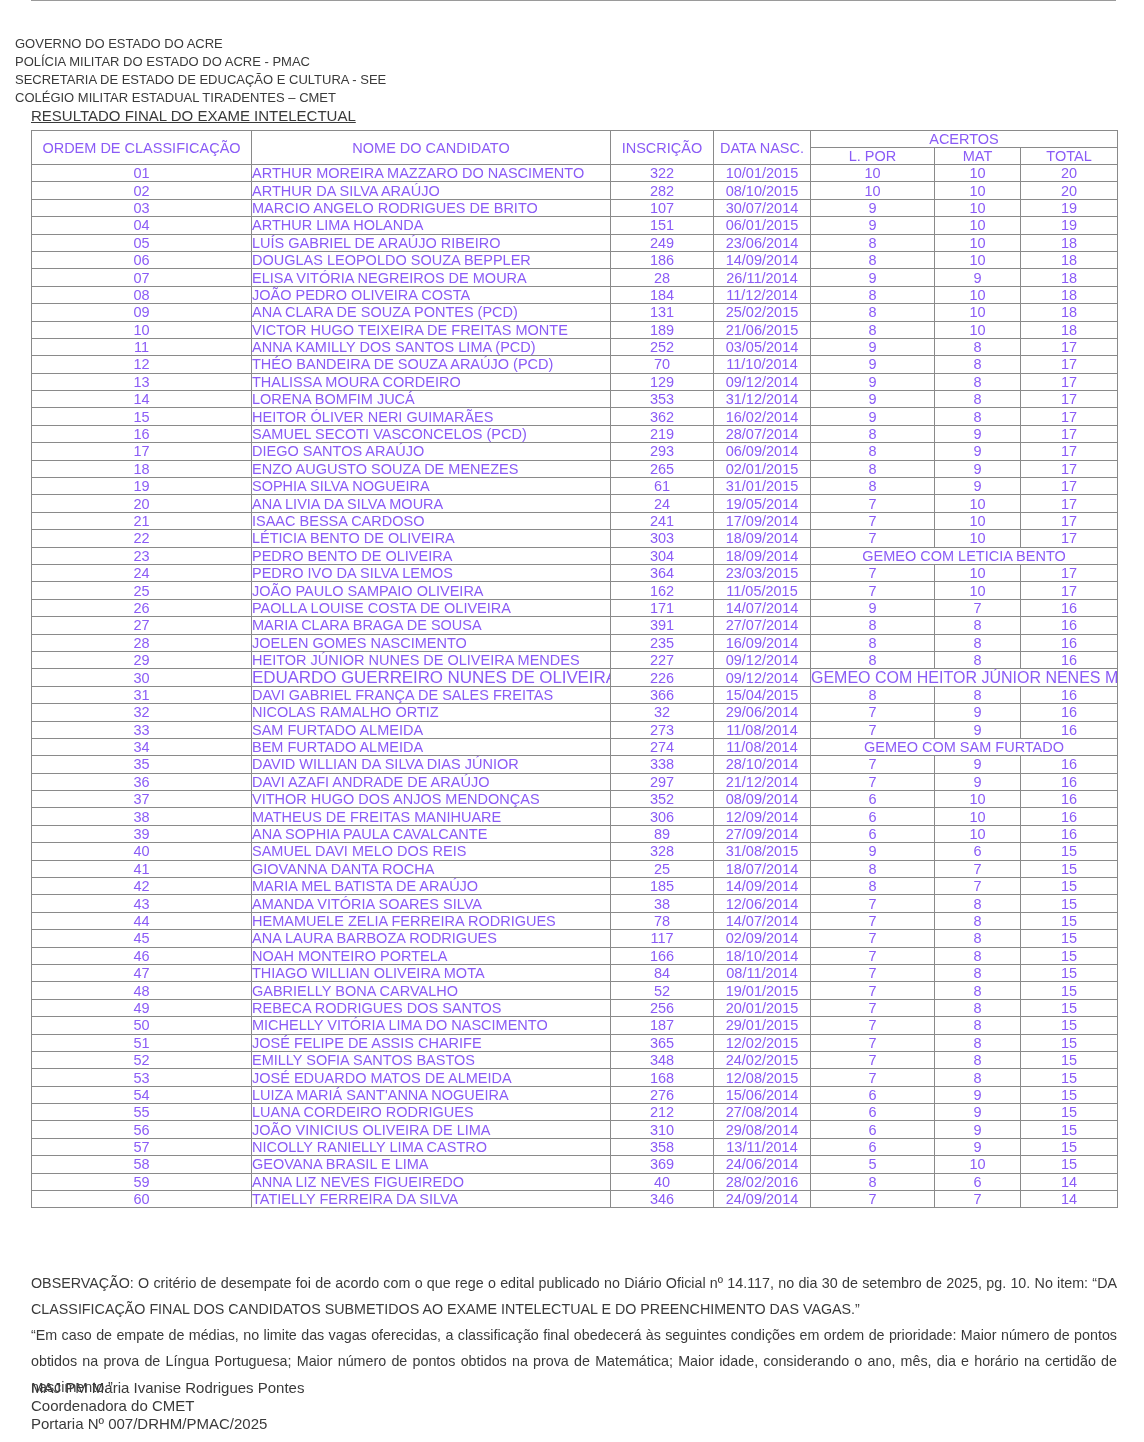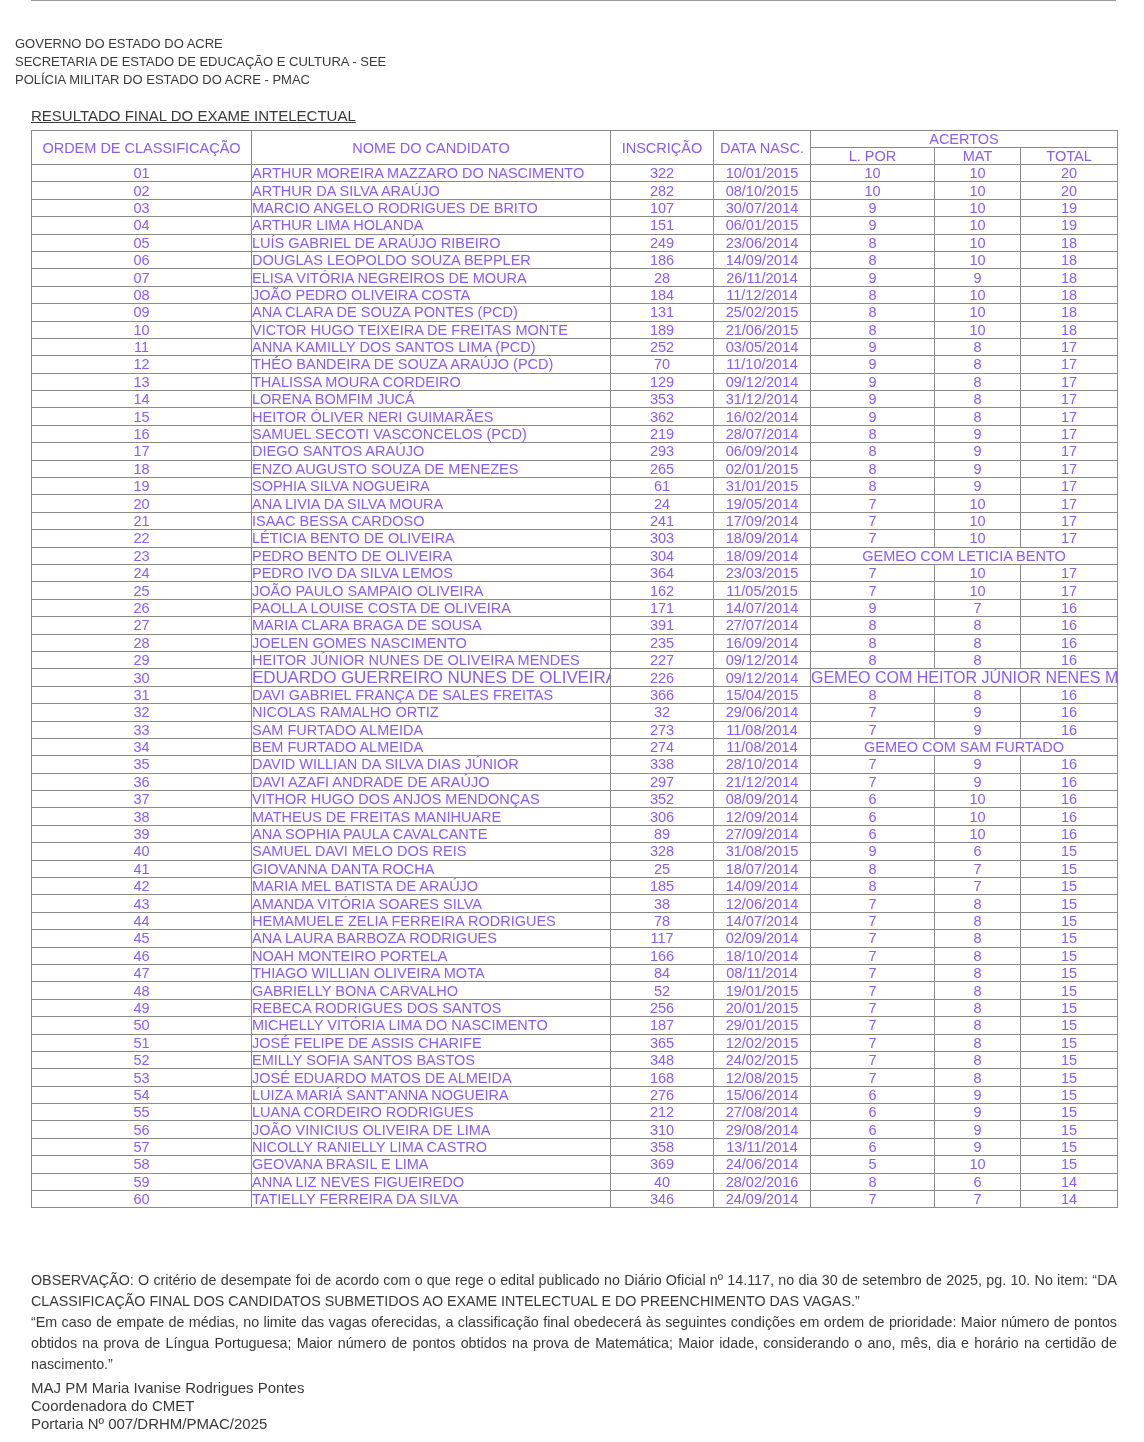--- a/index.html
+++ b/index.html
@@ -22,34 +22,35 @@
     font-weight: normal;
   }
   table.results th { height: 16px; line-height: 16px; font-size: 14.5px; }
   table.results td { height: 16.4px; line-height: 16px; }
   td.c, th.c { text-align: center; }
   td.name { text-align: left; padding-left: 1px; }
   td.name.small { font-size: 17px; letter-spacing: -0.1px; margin-left: 19px; }
   td.note { text-align: center; font-size: 14.5px; }
   td.note.small { font-size: 16px; }
 
-  .obs { position: absolute; left: 31px; top: 1270px; width: 1086px; font-size: 14.3px; line-height: 21px; text-align: justify; }
+  .obs { position: absolute; left: 31px; top: 1270px; width: 1086px; font-size: 14.3px; line-height: 26px; text-align: justify; }
   .obs p { margin: 0; }
   .signature { position: absolute; left: 31px; top: 1379px; font-size: 15px; line-height: 18px; }
   .signature div { white-space: nowrap; }
 </style>
 </head>
 <body>
 
 <div class="top-rule"></div>
 
 <div class="header-block">
   <div>GOVERNO DO ESTADO DO ACRE</div>
+  <div>POLÍCIA MILITAR DO ESTADO DO ACRE - PMAC</div>
   <div>SECRETARIA DE ESTADO DE EDUCAÇÃO E CULTURA - SEE</div>
-  <div>POLÍCIA MILITAR DO ESTADO DO ACRE - PMAC</div>
+  <div>COLÉGIO MILITAR ESTADUAL TIRADENTES – CMET</div>
 </div>
 
 <div class="result-title">RESULTADO FINAL DO EXAME INTELECTUAL</div>
 
 <table class="results">
   <colgroup>
     <col style="width:220px">
     <col style="width:359px">
     <col style="width:103px">
     <col style="width:97px">

